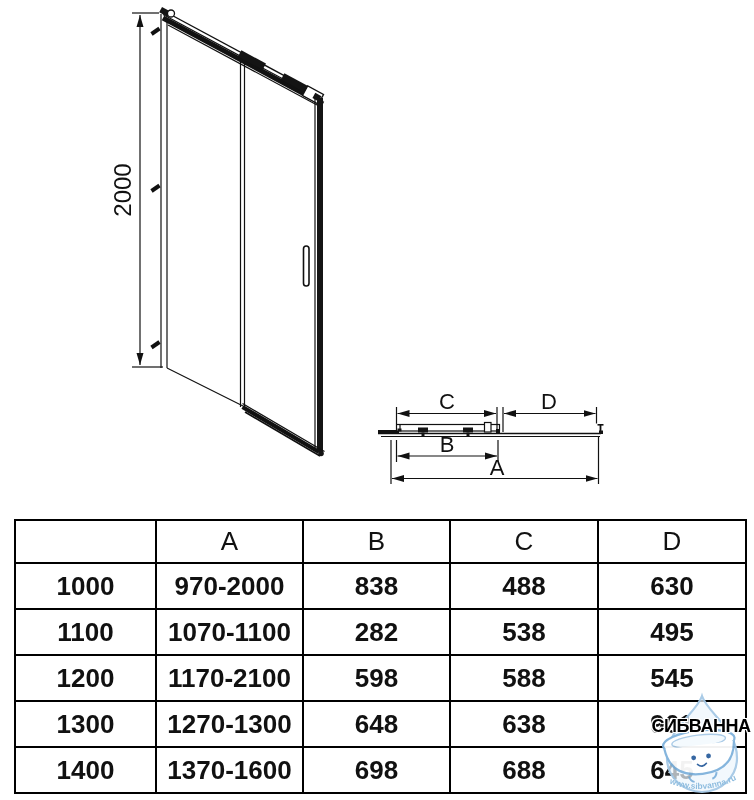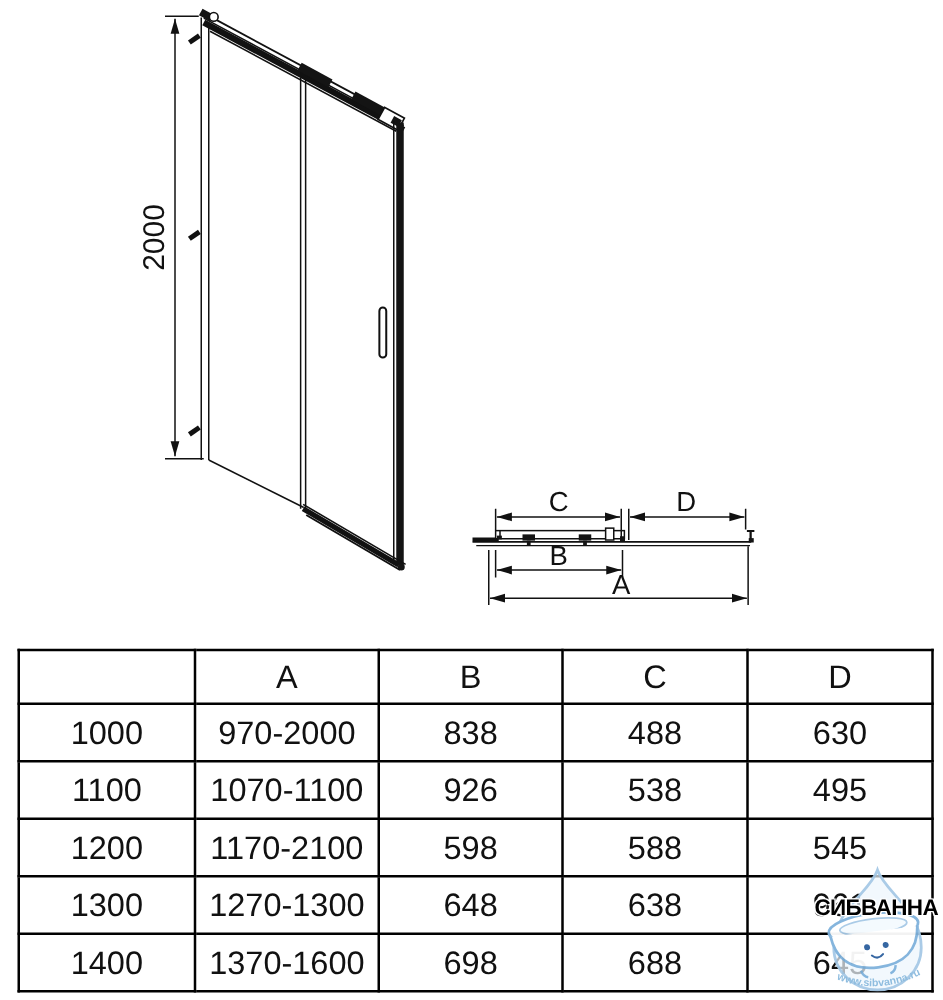--- a/index.html
+++ b/index.html
@@ -13,21 +13,21 @@
   table.dims{
     position:absolute;left:14px;top:519px;border-collapse:collapse;table-layout:fixed;
     background:#fff;
   }
   table.dims th, table.dims td{
     border:2px solid #000;text-align:center;vertical-align:middle;
     font-size:26px;color:#111;font-weight:400;padding:0;
     font-family:"Liberation Sans",sans-serif;
   }
   table.dims th{height:41px;}
-  table.dims td{height:44px;}
+  table.dims td{height:44px;font-weight:bold;}
   
   .watermark{position:absolute;left:646px;top:680px;width:108px;height:120px;pointer-events:none;}
   .wm-svg{position:absolute;left:0;top:0;}
   .wm-brand{
     position:absolute;left:2px;top:36px;width:106px;text-align:center;
     font-size:18px;font-weight:bold;letter-spacing:-0.5px;color:#000000;
     text-shadow:-1px -1px 0 #fff,1px -1px 0 #fff,-1px 1px 0 #fff,1px 1px 0 #fff,0 0 2px #fff;
     white-space:nowrap;
   }
 </style>
@@ -161,21 +161,21 @@
       <tr>
         <td>1000</td>
         <td>970-2000</td>
         <td>838</td>
         <td>488</td>
         <td>630</td>
       </tr>
       <tr>
         <td>1100</td>
         <td>1070-1100</td>
-        <td>926</td>
+        <td>282</td>
         <td>538</td>
         <td>495</td>
       </tr>
       <tr>
         <td>1200</td>
         <td>1170-2100</td>
         <td>598</td>
         <td>588</td>
         <td>545</td>
       </tr>

